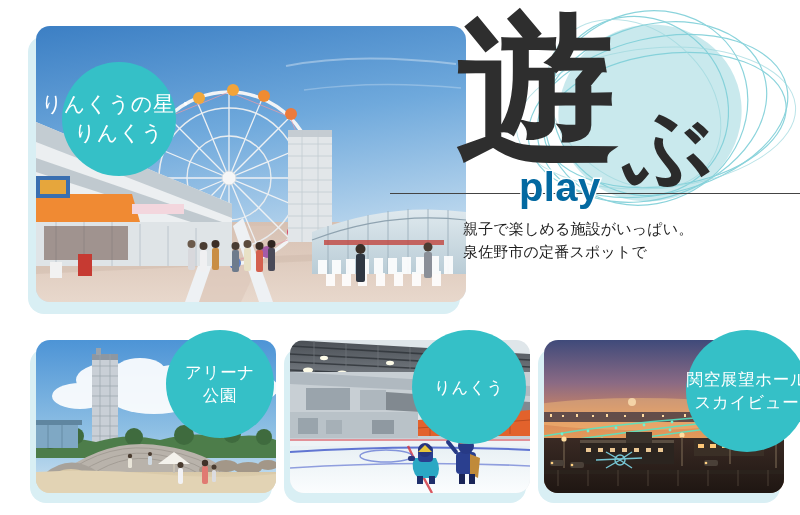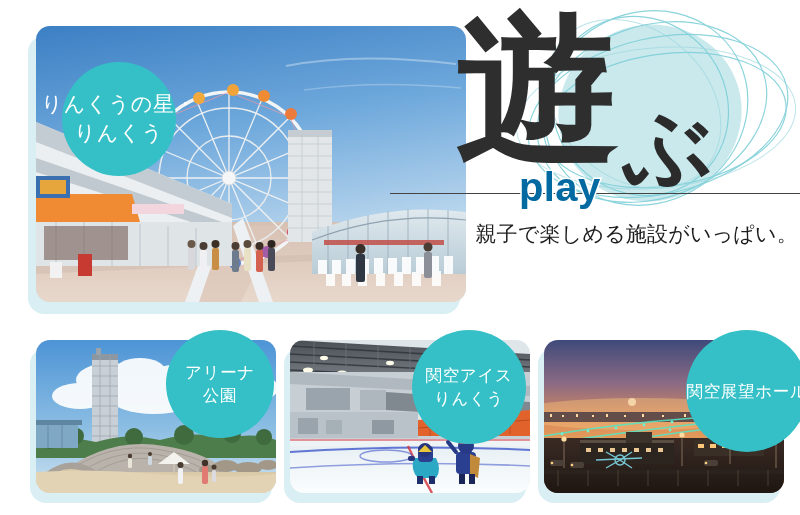--- a/index.html
+++ b/index.html
@@ -104,26 +104,25 @@
     z-index:5;
     -webkit-text-stroke:3px #ffffff;
     paint-order:stroke fill;
   }
 
   
   .lede{
     position:absolute;
     left:463px; top:218px;
     width:335px;
-    font-size:21px;
+    font-size:15px;
     line-height:1.52;
     color:#1d1d1d;
     letter-spacing:.01em;
     z-index:3;
-    text-align:right;
   }
   .lede div{ white-space:nowrap; }
 </style>
 </head>
 <body>
 
 <div id="stage">
 
   <svg class="swirl" viewBox="0 0 300 215">
     <ellipse cx="150" cy="105" rx="92" ry="88" fill="#bfe5ea" opacity="0.85" transform="rotate(-18 150 105)"></ellipse>
@@ -343,20 +342,21 @@
 
   <div class="headline">
     <div class="rule"></div>
     <div class="kanji-main">遊</div>
     <div class="kanji-bu">ぶ</div>
     <div class="play">play</div>
   </div>
 
   <div class="lede">
     <div>親子で楽しめる施設がいっぱい。</div>
+    <div>泉佐野市の定番スポットで</div>
   </div>
 
   <div class="frame" style="left:30px; top:348px; width:242px; height:155px;"></div>
 
   <div class="photo" style="left:36px; top:340px; width:240px; height:153px;">
     <svg class="scene" viewBox="0 0 240 153" preserveAspectRatio="none">
       <defs>
         <linearGradient id="sky2" x1="0" y1="0" x2="0" y2="1">
           <stop offset="0%" stop-color="#4d94d6"></stop>
           <stop offset="60%" stop-color="#8fc0e4"></stop>
@@ -562,21 +562,20 @@
         <circle cx="16" cy="8" r="8" fill="#273a86"></circle>
         <path d="M9 6 Q16 -2 23 6 Z" fill="#d9434a"></path>
         <rect x="9" y="36" width="6" height="10" fill="#1a2558"></rect>
         <rect x="19" y="36" width="6" height="10" fill="#1a2558"></rect>
         <path d="M6 14 L-2 4" stroke="#273a86" stroke-width="4" stroke-linecap="round"></path>
       </g>
     </svg>
   </div>
 
   <div class="badge" style="left:412px; top:330px; width:114px; height:114px; font-size:16.5px;">
-    <span>関空アイス</span>
     <span>りんくう</span>
   </div>
 
   <div class="frame" style="left:538px; top:348px; width:242px; height:155px;"></div>
 
   <div class="photo" style="left:544px; top:340px; width:240px; height:153px;">
     <svg class="scene" viewBox="0 0 240 153" preserveAspectRatio="none">
       <defs>
         <linearGradient id="dusk4" x1="0" y1="0" x2="0" y2="1">
           <stop offset="0%" stop-color="#3f4a7a"></stop>
@@ -704,15 +703,16 @@
       <g fill="#ffcf80">
         <circle cx="8" cy="123" r="1.3"></circle>
           <circle cx="28" cy="125" r="1.3"></circle>
           <circle cx="162" cy="123" r="1.3"></circle>
       </g>
     </svg>
   </div>
 
   <div class="badge" style="left:648px; top:330px; width:122px; height:122px; font-size:16.5px;margin-left:38px;">
     <span>関空展望ホール</span>
+    <span>スカイビュー</span>
   </div>
 
 </div>
 
 </body></html>

